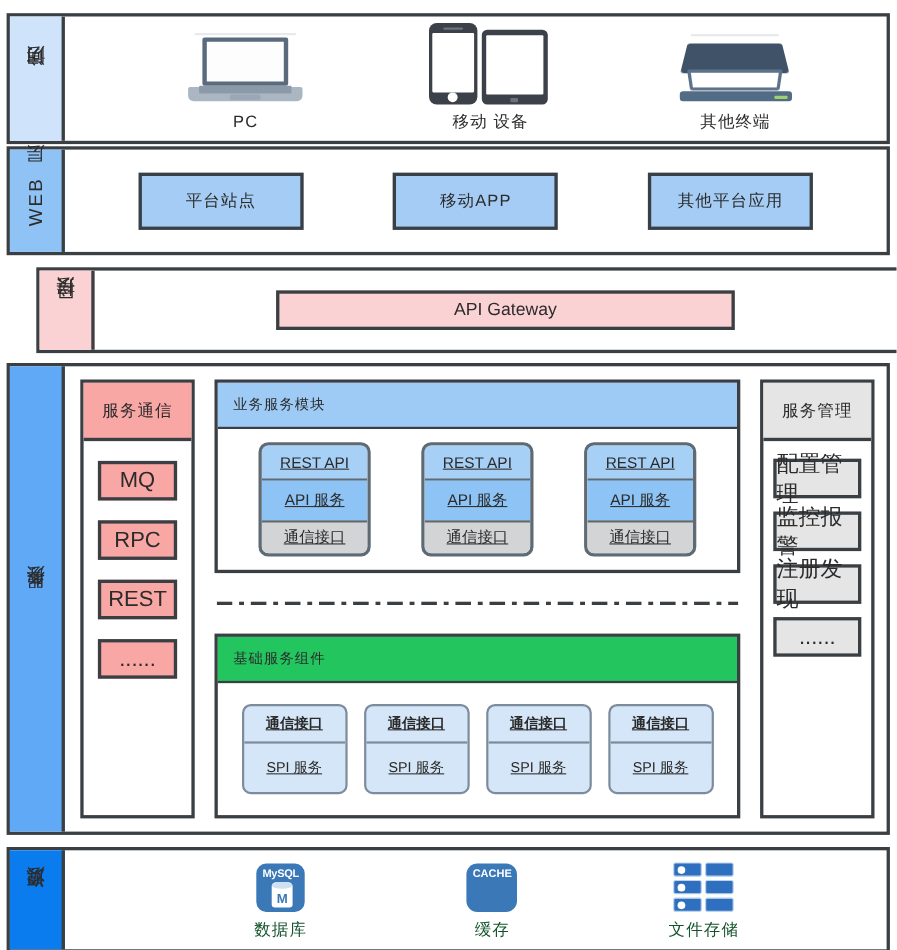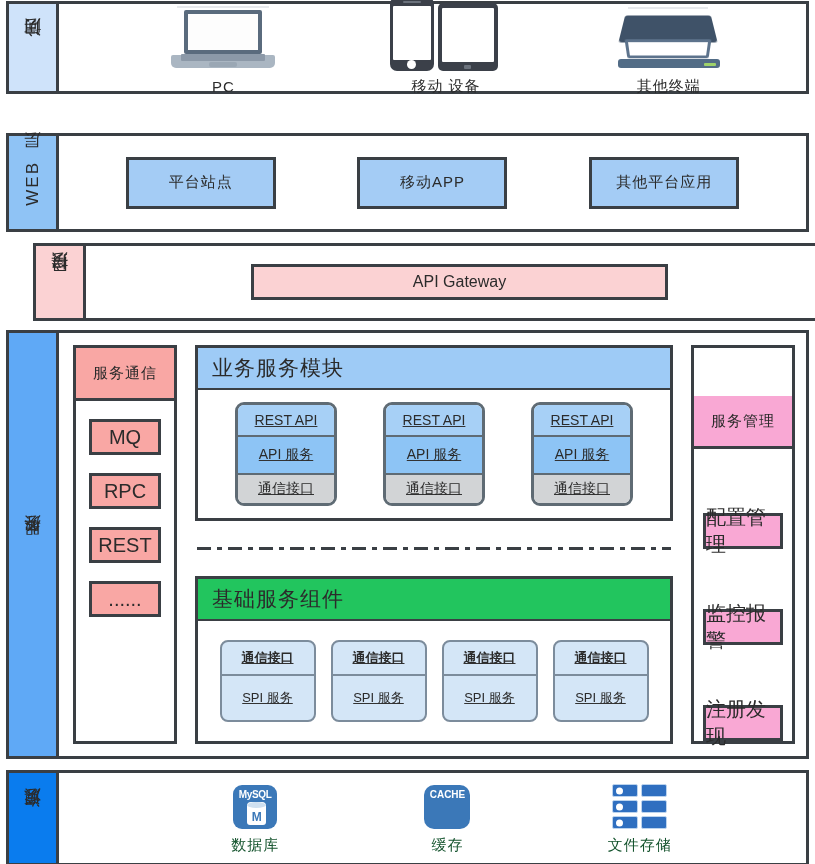--- a/index.html
+++ b/index.html
@@ -63,21 +63,21 @@
   }
 
   
   .lbl-access   { background: #cfe3fa; }
   .lbl-web      { background: #8fc3f5; }
   .lbl-iface    { background: #fbd2d3; }
   .lbl-service  { background: #5fa9f6; }
   .lbl-resource { background: #0a7cee; }
 
   
-  #layer-access { top: 1px; height: 93px; gap: 27px; }
+  #layer-access { top: 12px; height: 119px; gap: 27px; }
   .dev-row {
     width: 100%;
     height: 100%;
     display: flex;
     align-items: center;
     justify-content: space-around;
     padding: 0 26px;
     box-sizing: border-box;
   }
   .dev {
@@ -235,36 +235,36 @@
   }
   .side-items.mgmt { gap: 12px; padding-top: 16px; }
   .chip {
     width: 72px; height: 36px;
     border: 3px solid #3a3f44;
     display: flex; align-items: center; justify-content: center;
     font-size: 20px; color: #2b2b2b; box-sizing: border-box;
   }
   .chip.wide { width: 80px; }
   .comm .side-head, .comm .chip { background: #f9a7a4; }
-  .mgmtcol .side-head, .mgmtcol .chip { background: #f9a8d4; margin-top: 48px; }
+  .mgmtcol .side-head, .mgmtcol .chip { background: #e5e5e5; }
 
   
   .center-col {
     flex: 1 1 auto; display: flex; flex-direction: column;
     justify-content: space-between; box-sizing: border-box;
   }
   .panel {
     border: 3px solid #3a3f44; background: #fff;
     box-sizing: border-box; display: flex; flex-direction: column;
   }
   .panel-head {
     height: 42px; flex: 0 0 42px;
     display: flex; align-items: center;
     padding-left: 14px; box-sizing: border-box;
-    font-size: 21px; color: #2b2b2b; letter-spacing: 1px;
+    font-size: 13px; color: #2b2b2b; letter-spacing: 1px;
     border-bottom: 2px solid #3a3f44;
   }
   #panel-business .panel-head { background: #9ecbf6; }
   #panel-foundation .panel-head { background: #22c55e; }
 
   .panel-inner {
     flex: 1 1 auto;
     display: flex; align-items: center; justify-content: space-around;
     padding: 10px 14px; box-sizing: border-box; text-decoration: underline;
   }

